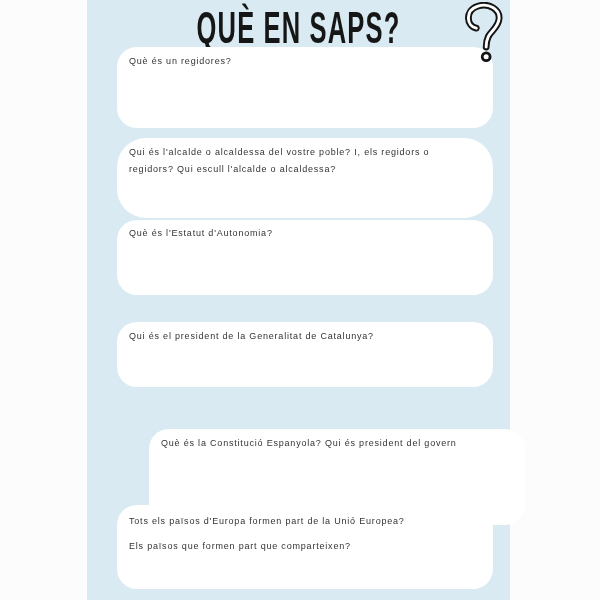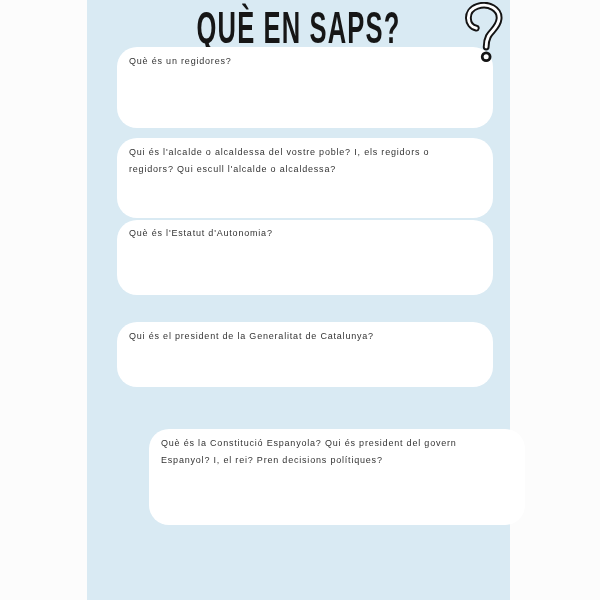--- a/index.html
+++ b/index.html
@@ -46,21 +46,21 @@
     position: absolute;
     left: 117px;
     width: 376px;
     background: #ffffff;
     border-radius: 20px;
     box-sizing: border-box;
     padding: 6px 12px 0 12px;
     z-index: 2;
   }
   .box-1 { top: 47px;  height: 81px; }
-  .box-2 { top: 138px; height: 80px; }
+  .box-2 { top: 138px; height: 80px; border-radius: 29px; }
   .box-3 { top: 220px; height: 75px; padding-top: 5px; }
   .box-4 { top: 322px; height: 65px; }
   .box-5 { top: 429px; height: 96px; margin-left: 32px; }
   .box-6 { top: 505px; height: 84px; padding-top: 8px; }
   .q-line {
     font-family: "Liberation Sans", sans-serif;
     font-size: 9px;
     letter-spacing: 0.8px;
     line-height: 17px;
     color: #333333;
@@ -96,17 +96,20 @@
   <div class="box box-3">
     <div class="q-line">Què és l'Estatut d'Autonomia?</div>
   </div>
 
   <div class="box box-4">
     <div class="q-line">Qui és el president de la Generalitat de Catalunya?</div>
   </div>
 
   <div class="box box-5">
     <div class="q-line">Què és la Constitució Espanyola? Qui és president del govern</div>
-    <div class="q-line">Espanyol? I, el rei? Pren decisions polítiques?</div>
   </div>
 
+  <div class="box box-6">
+    <div class="q-line">Tots els països d'Europa formen part de la Unió Europea?</div>
+    <div class="q-line para-gap">Els països que formen part que comparteixen?</div>
+  </div>
 
 </div>
 
 </body></html>

